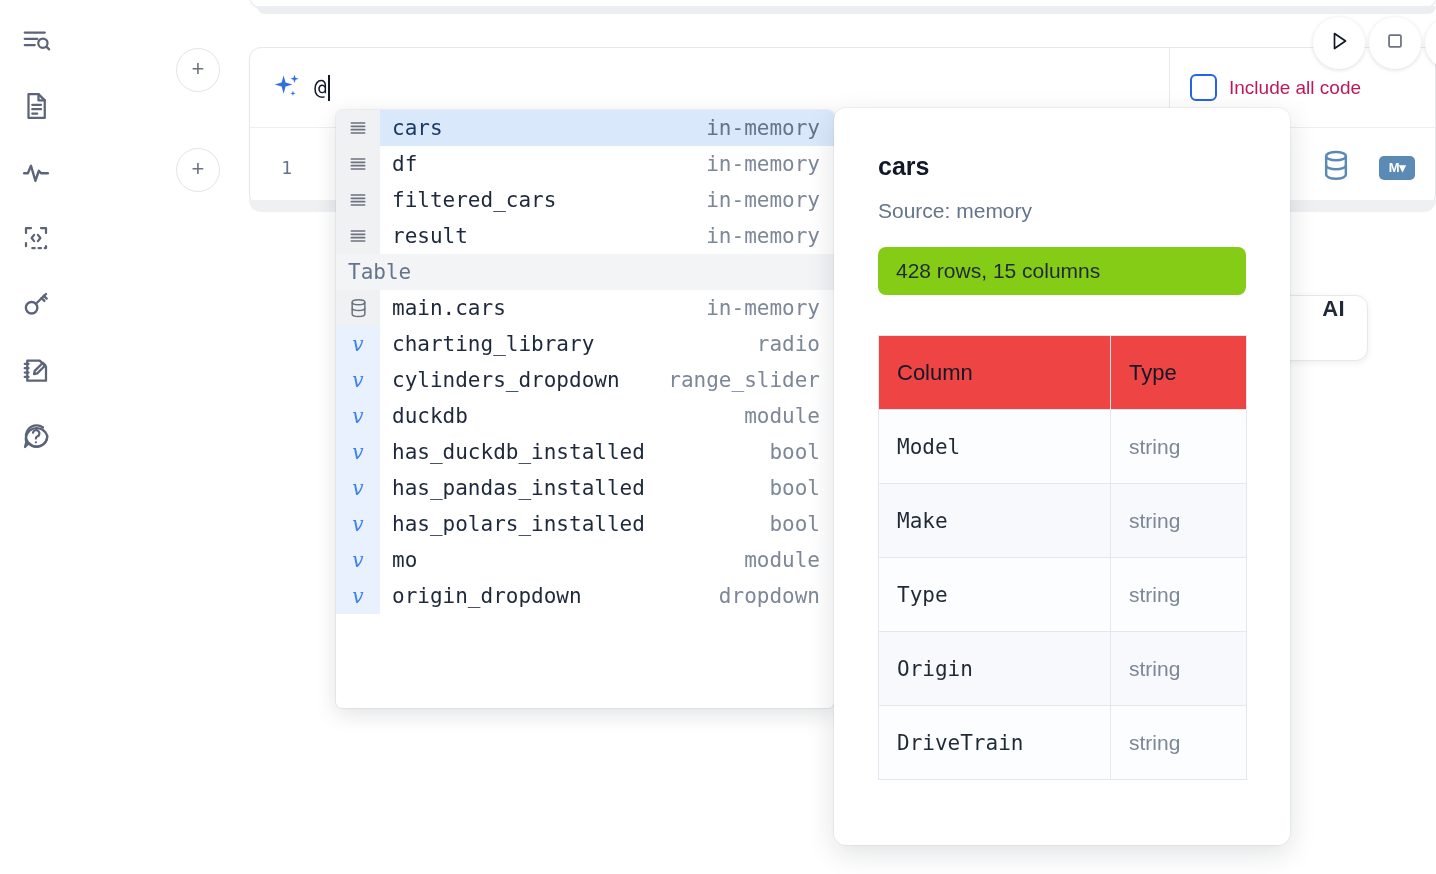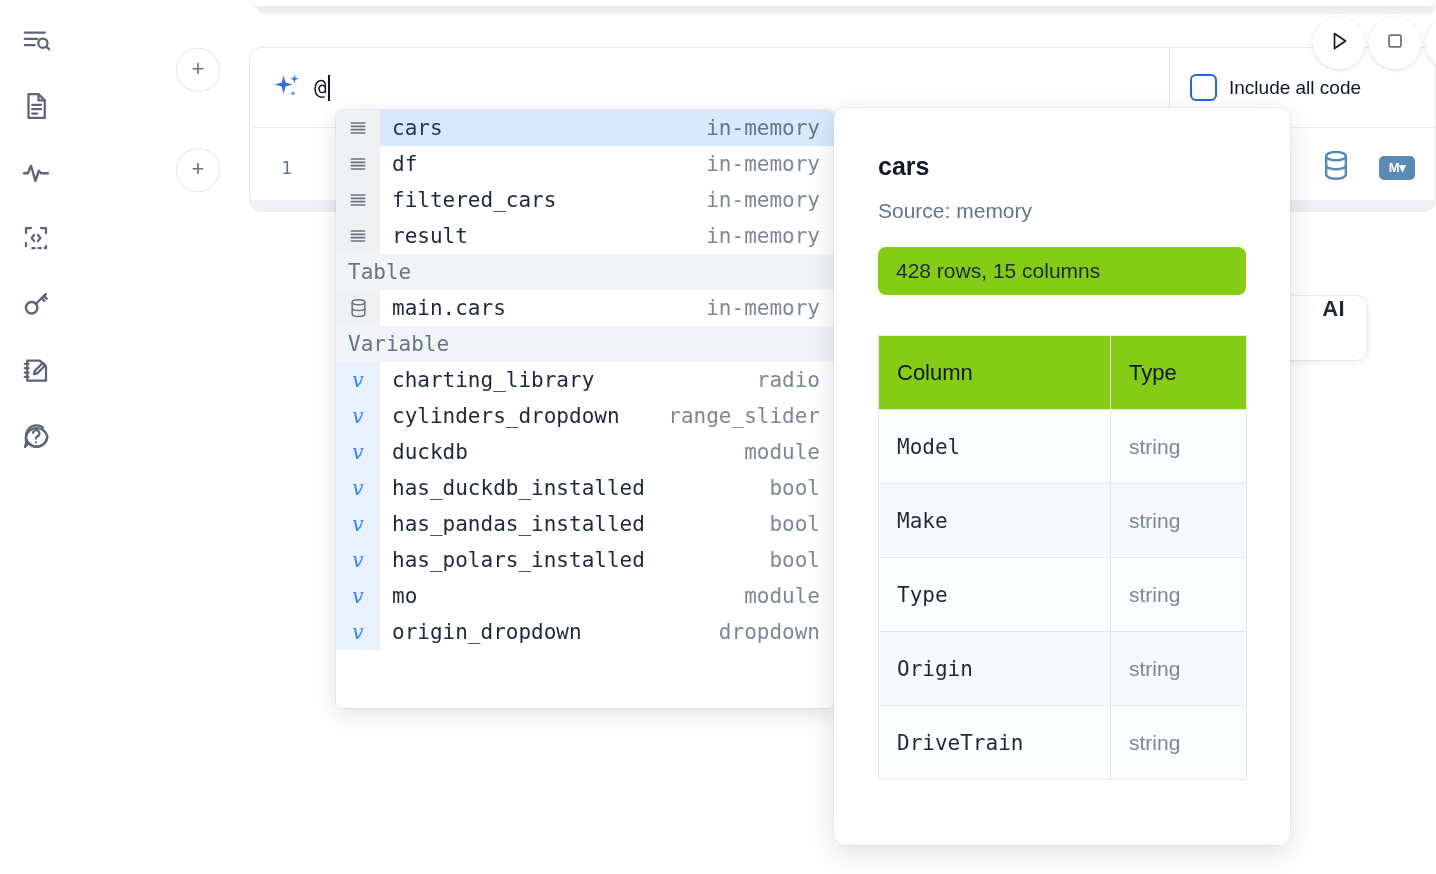--- a/index.html
+++ b/index.html
@@ -68,21 +68,21 @@
   .ai-right {
     position:absolute; right:0; top:0; width:266px; height:79px;
     border-left:1px solid #e9eaee;
     display:flex; align-items:center; padding-left:20px;
   }
   .chk {
     width:27px; height:27px; border:2px solid #2563eb; border-radius:6px; background:#fff;
     cursor:pointer; flex:0 0 auto;
   }
   .chk-label {
-    margin-left:12px; font-size:19px; color:#0f172a; white-space:nowrap;
+    margin-left:12px; font-size:19px; color:#be185d; white-space:nowrap;
   }
 
   .ai-sep { position:absolute; left:0; top:79px; width:100%; height:1px; background:#eceef1; }
 
   
   .code-row { position:absolute; left:0; top:80px; width:100%; height:79px; display:flex; align-items:center; }
   .gutter {
     width: 52px; text-align:right; padding-right: 10px;
     font-family:"DejaVu Sans Mono", monospace; font-size:18px; color:#64748b;
   }
@@ -154,21 +154,21 @@
     font-size:21px; color:#1f2937;
   }
   .detail-table {
     margin-top:40px; width:368px; border-collapse:collapse;
     table-layout:fixed;
   }
   .detail-table th, .detail-table td {
     border:1px solid #e3e8ef; height:74px; text-align:left; padding-left:18px;
     font-weight:400;
   }
-  .detail-table th { background:#84cc16; color:#111827; font-size:22px; font-family:"Liberation Sans", sans-serif; }
+  .detail-table th { background:#ef4444; color:#111827; font-size:22px; font-family:"Liberation Sans", sans-serif; }
   .detail-table td.col { font-family:"DejaVu Sans Mono", monospace; font-size:21px; color:#1f2937; background:#fcfdfe; }
   .detail-table td.typ { font-family:"Liberation Sans", sans-serif; font-size:21px; color:#7c8797; background:#fcfdfe; }
   .detail-table tr:nth-child(even) td { background:#f7f9fc; }
 
   
   .circ-btn {
     position:absolute; width:52px; height:52px; border-radius:50%;
     background:#fff; box-shadow:0 1px 4px rgba(15,23,42,.14);
     display:flex; align-items:center; justify-content:center; cursor:pointer;
     color:#1f2937;
@@ -381,21 +381,20 @@
         <span class="ac-ico">
           <svg width="19" height="21" viewBox="0 0 24 26" fill="none" stroke="currentColor" stroke-width="1.9">
             <ellipse cx="12" cy="5" rx="8" ry="3.2"></ellipse>
             <path d="M4 5v15c0 1.8 3.6 3.2 8 3.2s8-1.4 8-3.2V5"></path>
             <path d="M4 12.3c0 1.8 3.6 3.2 8 3.2s8-1.4 8-3.2"></path>
           </svg>
         </span>
         <span class="ac-name">main.cars</span>
         <span class="ac-type">in-memory</span>
       </div>
-      <div class="ac-group">Variable</div>
       <div class="ac-item var">
         <span class="ac-ico">v</span>
         <span class="ac-name">charting_library</span>
         <span class="ac-type">radio</span>
       </div>
       <div class="ac-item var">
         <span class="ac-ico">v</span>
         <span class="ac-name">cylinders_dropdown</span>
         <span class="ac-type">range_slider</span>
       </div>

